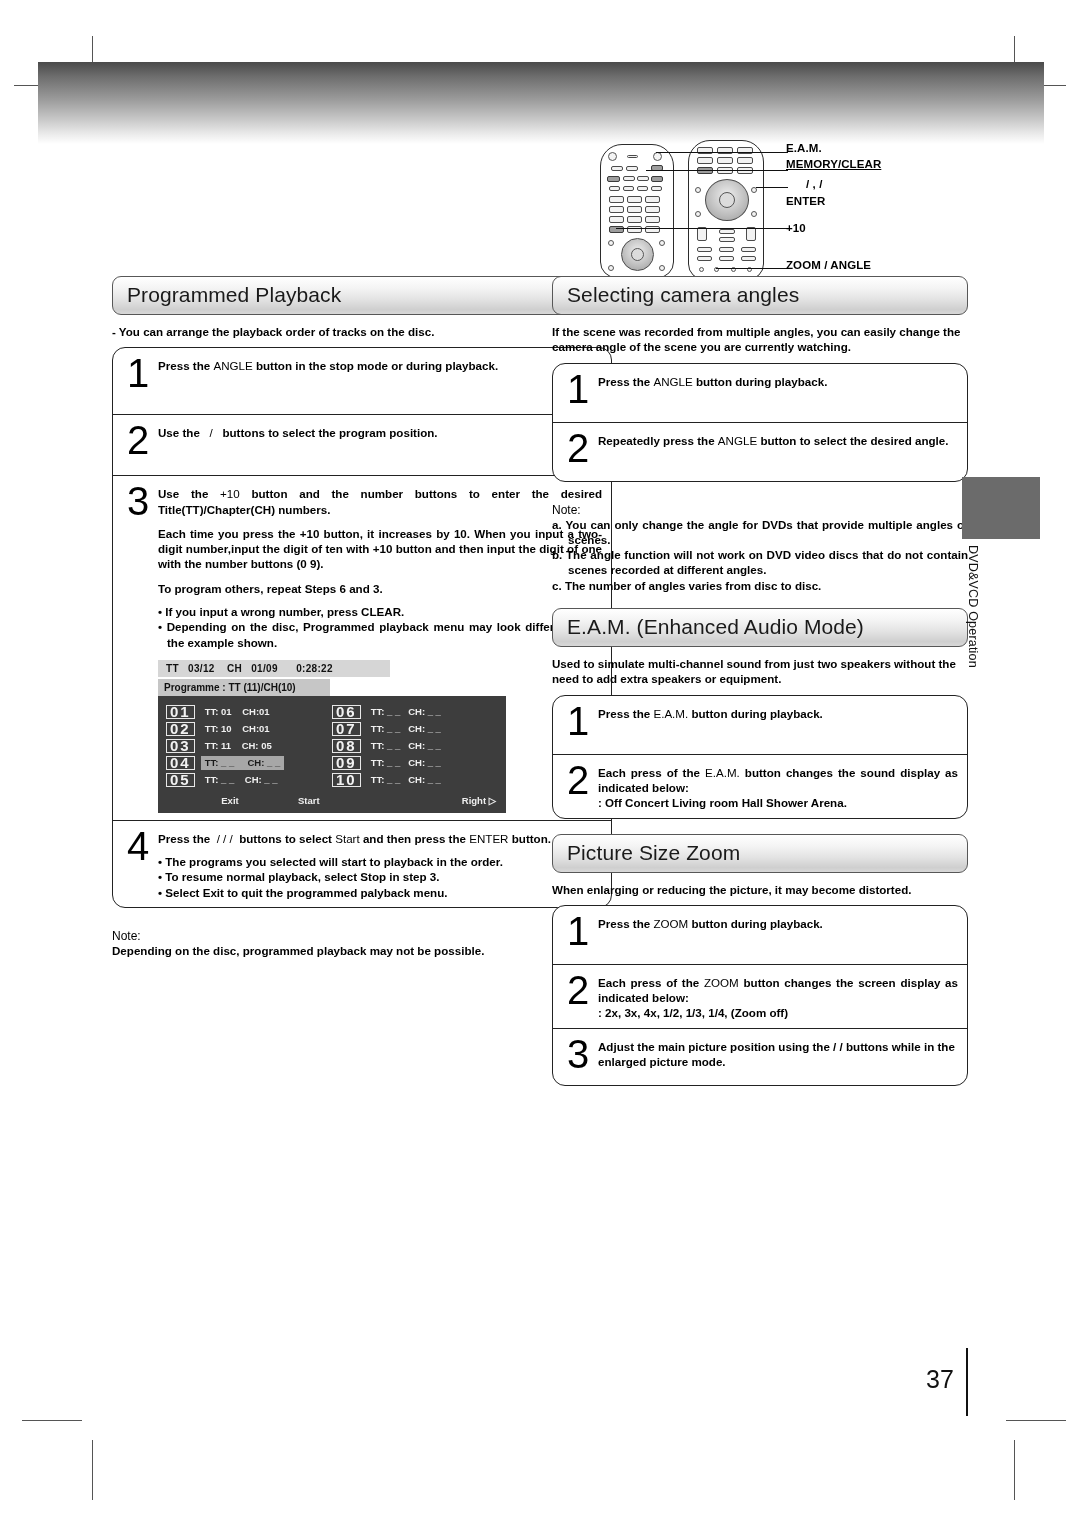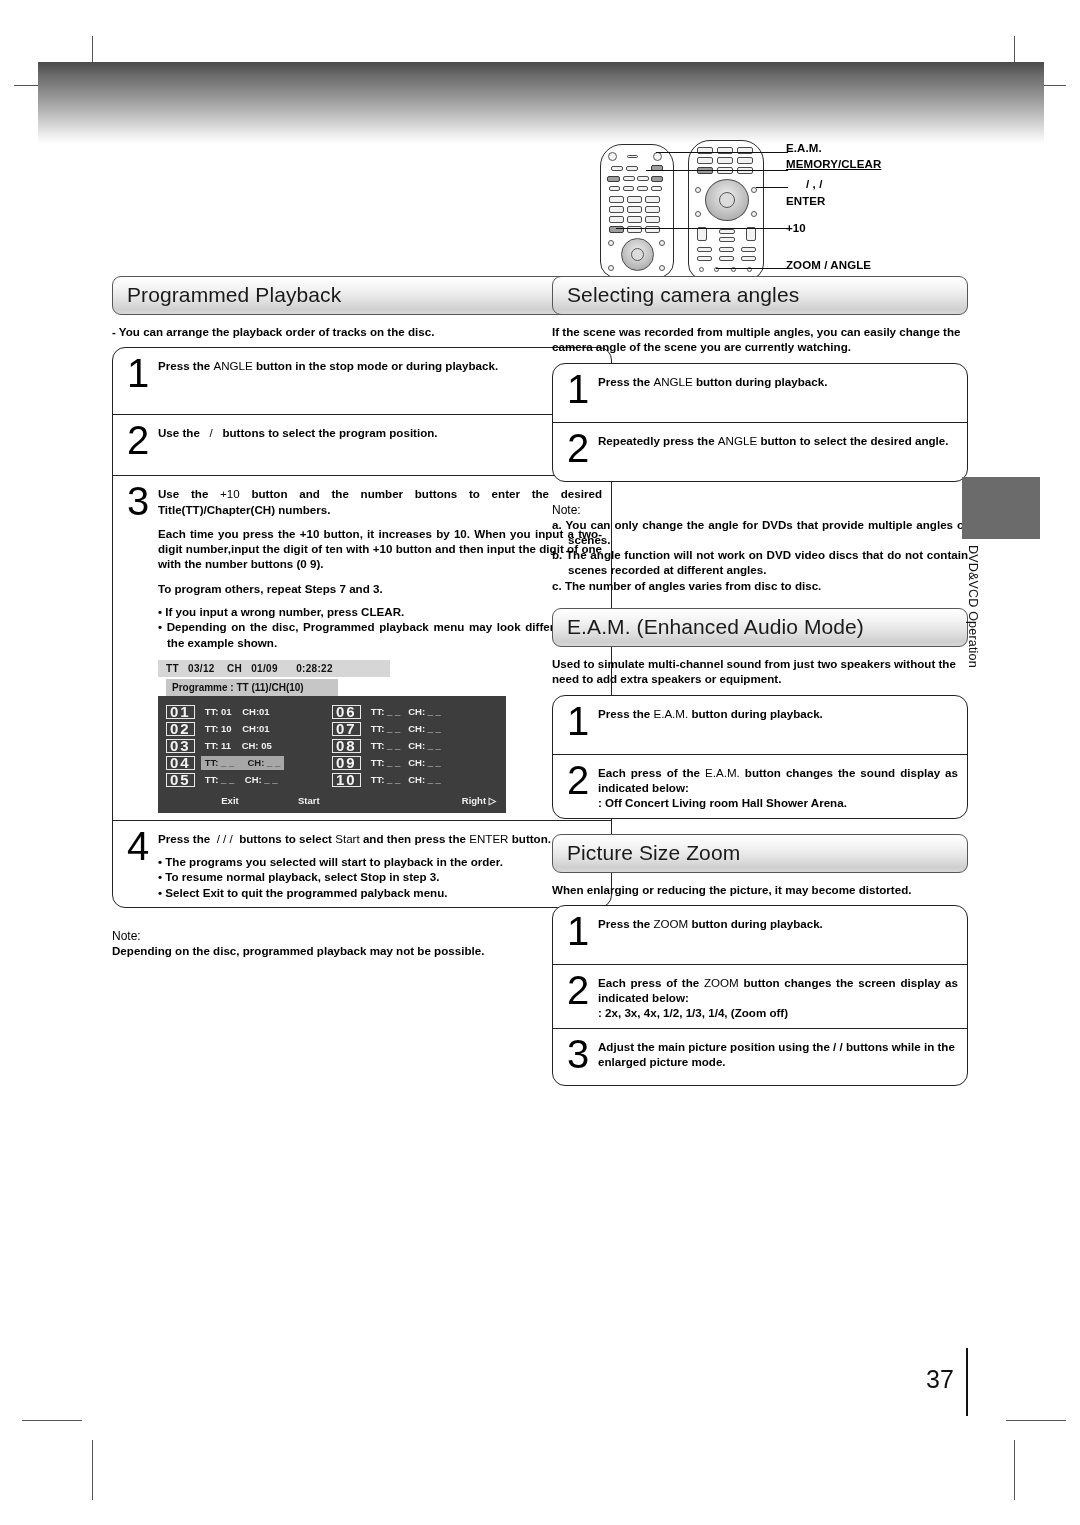--- a/index.html
+++ b/index.html
@@ -78,21 +78,21 @@
   .just { text-align:justify; }
   .kw { font-weight:normal; }
   .para { margin-top:9px; }
   .bullets { margin-top:8px; }
   .bul { padding-left:9px; text-indent:-9px; line-height:1.32; }
 
   
   #osd { margin-top:10px; width:348px; }
   .osd-topbar { background:#d6d6d6; color:#111; font-size:10px; padding:2px 0 2px 8px; width:232px; letter-spacing:0.3px;}
   .osd-topbar span { display:inline-block; }
-  .osd-prog { background:#c6c6c6; color:#111; font-size:10px; padding:2px 0 2px 6px; width:172px; margin-top:2px;margin-left:8px;}
+  .osd-prog { background:#c6c6c6; color:#111; font-size:10px; padding:2px 0 2px 6px; width:172px; margin-top:2px;}
   .osd-grid { background:#3d3d3d; padding:7px 8px 4px 8px; display:flex; flex-wrap:wrap; }
   .osd-col { width:50%; }
   .osd-row { display:flex; align-items:center; height:17px; }
   .osd-row.sel .osd-txt { background:#a7a7a7; color:#1a1a1a; }
   .osd-idx {
     border:1.2px solid #e8e8e8; color:#f2f2f2; font-size:15px;
     padding:0 3px; margin-right:6px; line-height:12px; letter-spacing:2px;
   }
   .osd-txt { color:#f0f0f0; font-size:9.5px; white-space:pre; padding:1px 4px; }
   .osd-foot { display:flex; color:#eee; font-size:9.5px; padding:3px 4px 5px 4px; background:#3d3d3d; }
@@ -240,21 +240,21 @@
     <div class="step">
       <div class="step-num">2</div>
       <div class="step-body" style="min-height:46px;">Use the &nbsp;&nbsp;<span class="kw">/</span>&nbsp;&nbsp; buttons to select the program position.</div>
     </div>
 
     <div class="step">
       <div class="step-num">3</div>
       <div class="step-body">
         <div class="just">Use the <span class="kw">+10</span> button and the number buttons to enter the desired Title(TT)/Chapter(CH) numbers.</div>
         <div class="para just">Each time you press the +10 button, it increases by 10. When you input a two-digit number,input the digit of ten with +10 button and then input the digit of one with the number buttons (0  9).</div>
-        <div class="para">To program others, repeat Steps 7 and 3.</div>
+        <div class="para">To program others, repeat Steps 6 and 3.</div>
         <div class="bullets">
           <div class="bul">• If you input a wrong number, press CLEAR.</div>
           <div class="bul just">• Depending on the disc, Programmed playback menu may look different from the example shown.</div>
         </div>
 
         <div id="osd">
           <div class="osd-topbar">
             <span>TT</span>&nbsp;&nbsp;
             <span>03/12</span>&nbsp;&nbsp;&nbsp;
             <span>CH</span>&nbsp;&nbsp;

